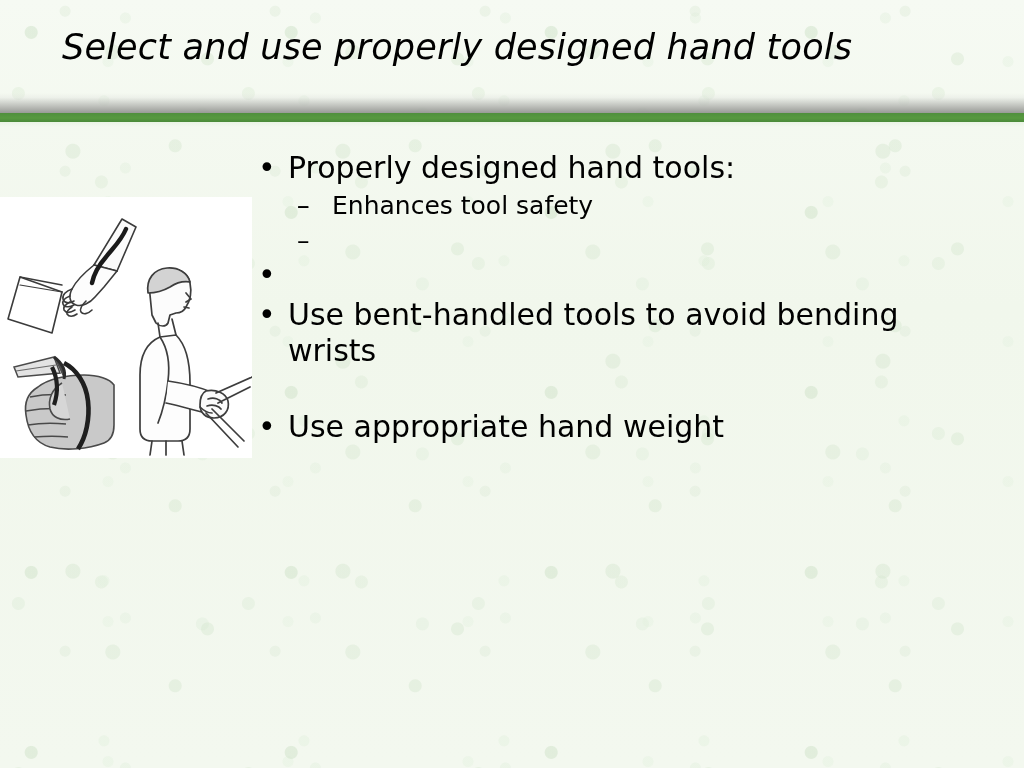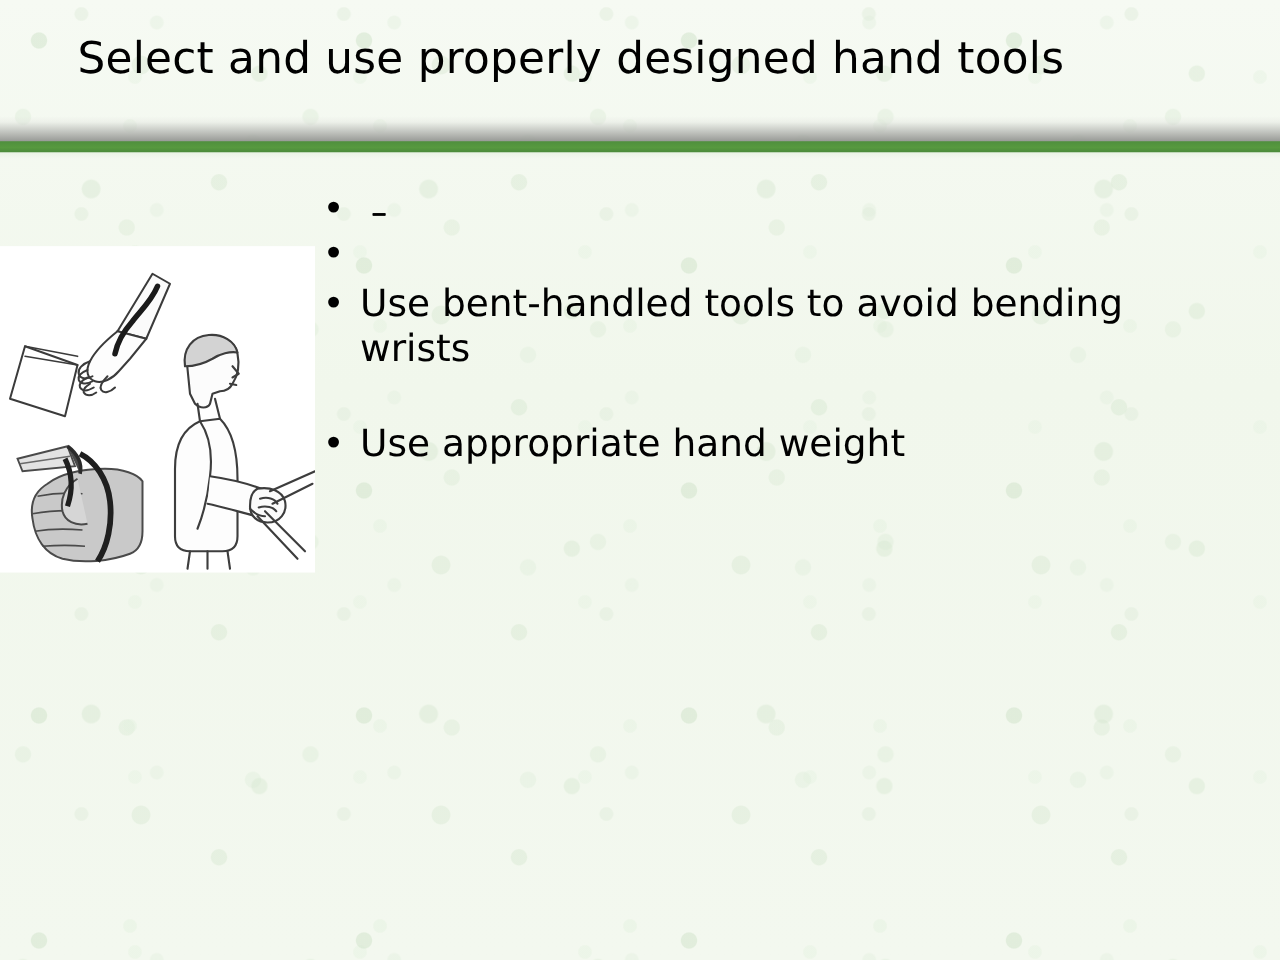--- a/index.html
+++ b/index.html
@@ -44,20 +44,21 @@
     top: 22px;
     width: 920px;
     height: 56px;
   }
   #slide-title {
     font-size: 35px;
     line-height: 50px;
     color: #000000;
     white-space: nowrap;
     letter-spacing: 0.2px;
+    font-style: italic;
   }
 
   
   #divider {
     position: absolute;
     left: 0;
     top: 93px;
     width: 1024px;
     height: 30px;
   }
@@ -255,27 +256,29 @@
         <path d="M206 216 L238 250" stroke-width="1.7"></path>
         <path d="M200 210 C204 214 208 216 212 216"></path>
       </g>
     </svg>
   </div>
 
   <div id="body-block">
 
     <div class="bullet-l1">
       <span class="marker">•</span>
+      <span>Properly designed hand tools:</span>
     </div>
     <div class="sub-list">
       <div class="bullet-l2">
         <span class="marker">–</span>
       </div>
       <div class="bullet-l2">
         <span class="marker">–</span>
+        <span>Enhances tool safety</span>
       </div>
       <div class="bullet-l2">
         <span class="marker">–</span>
       </div>
     </div>
 
     <div class="gap-md"></div>
 
     <div class="bullet-l1">
       <span class="marker">•</span>

